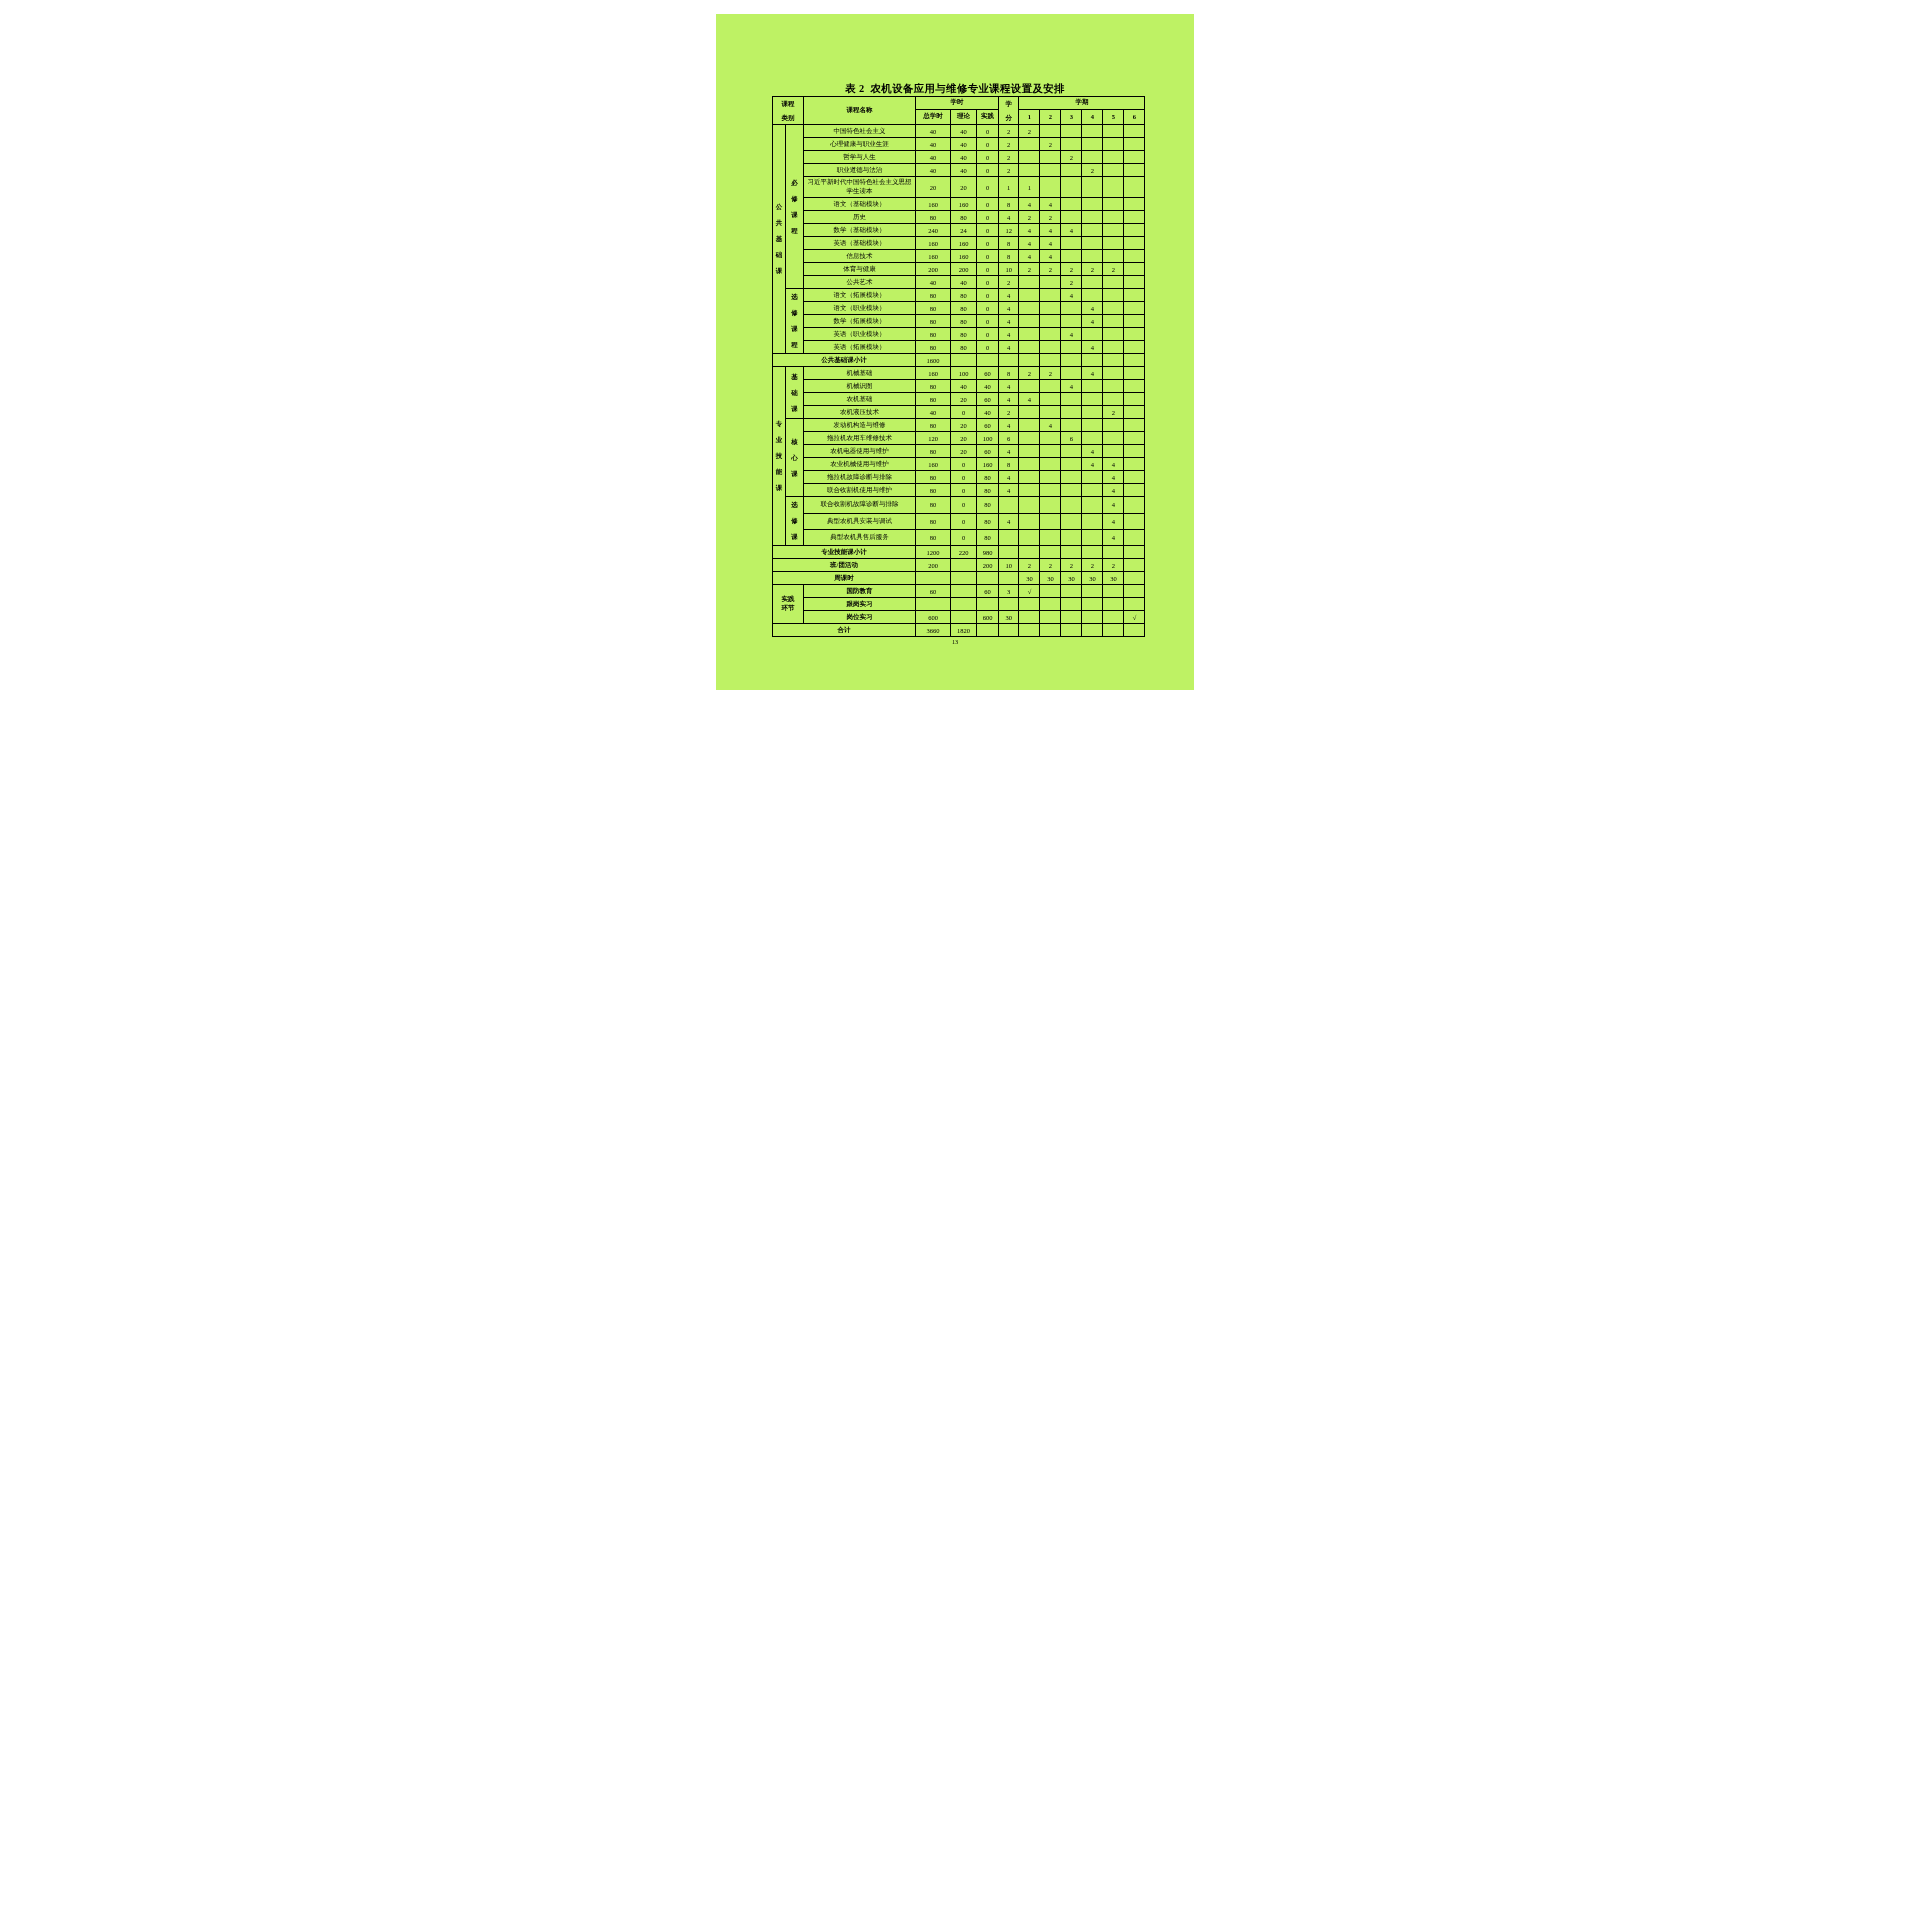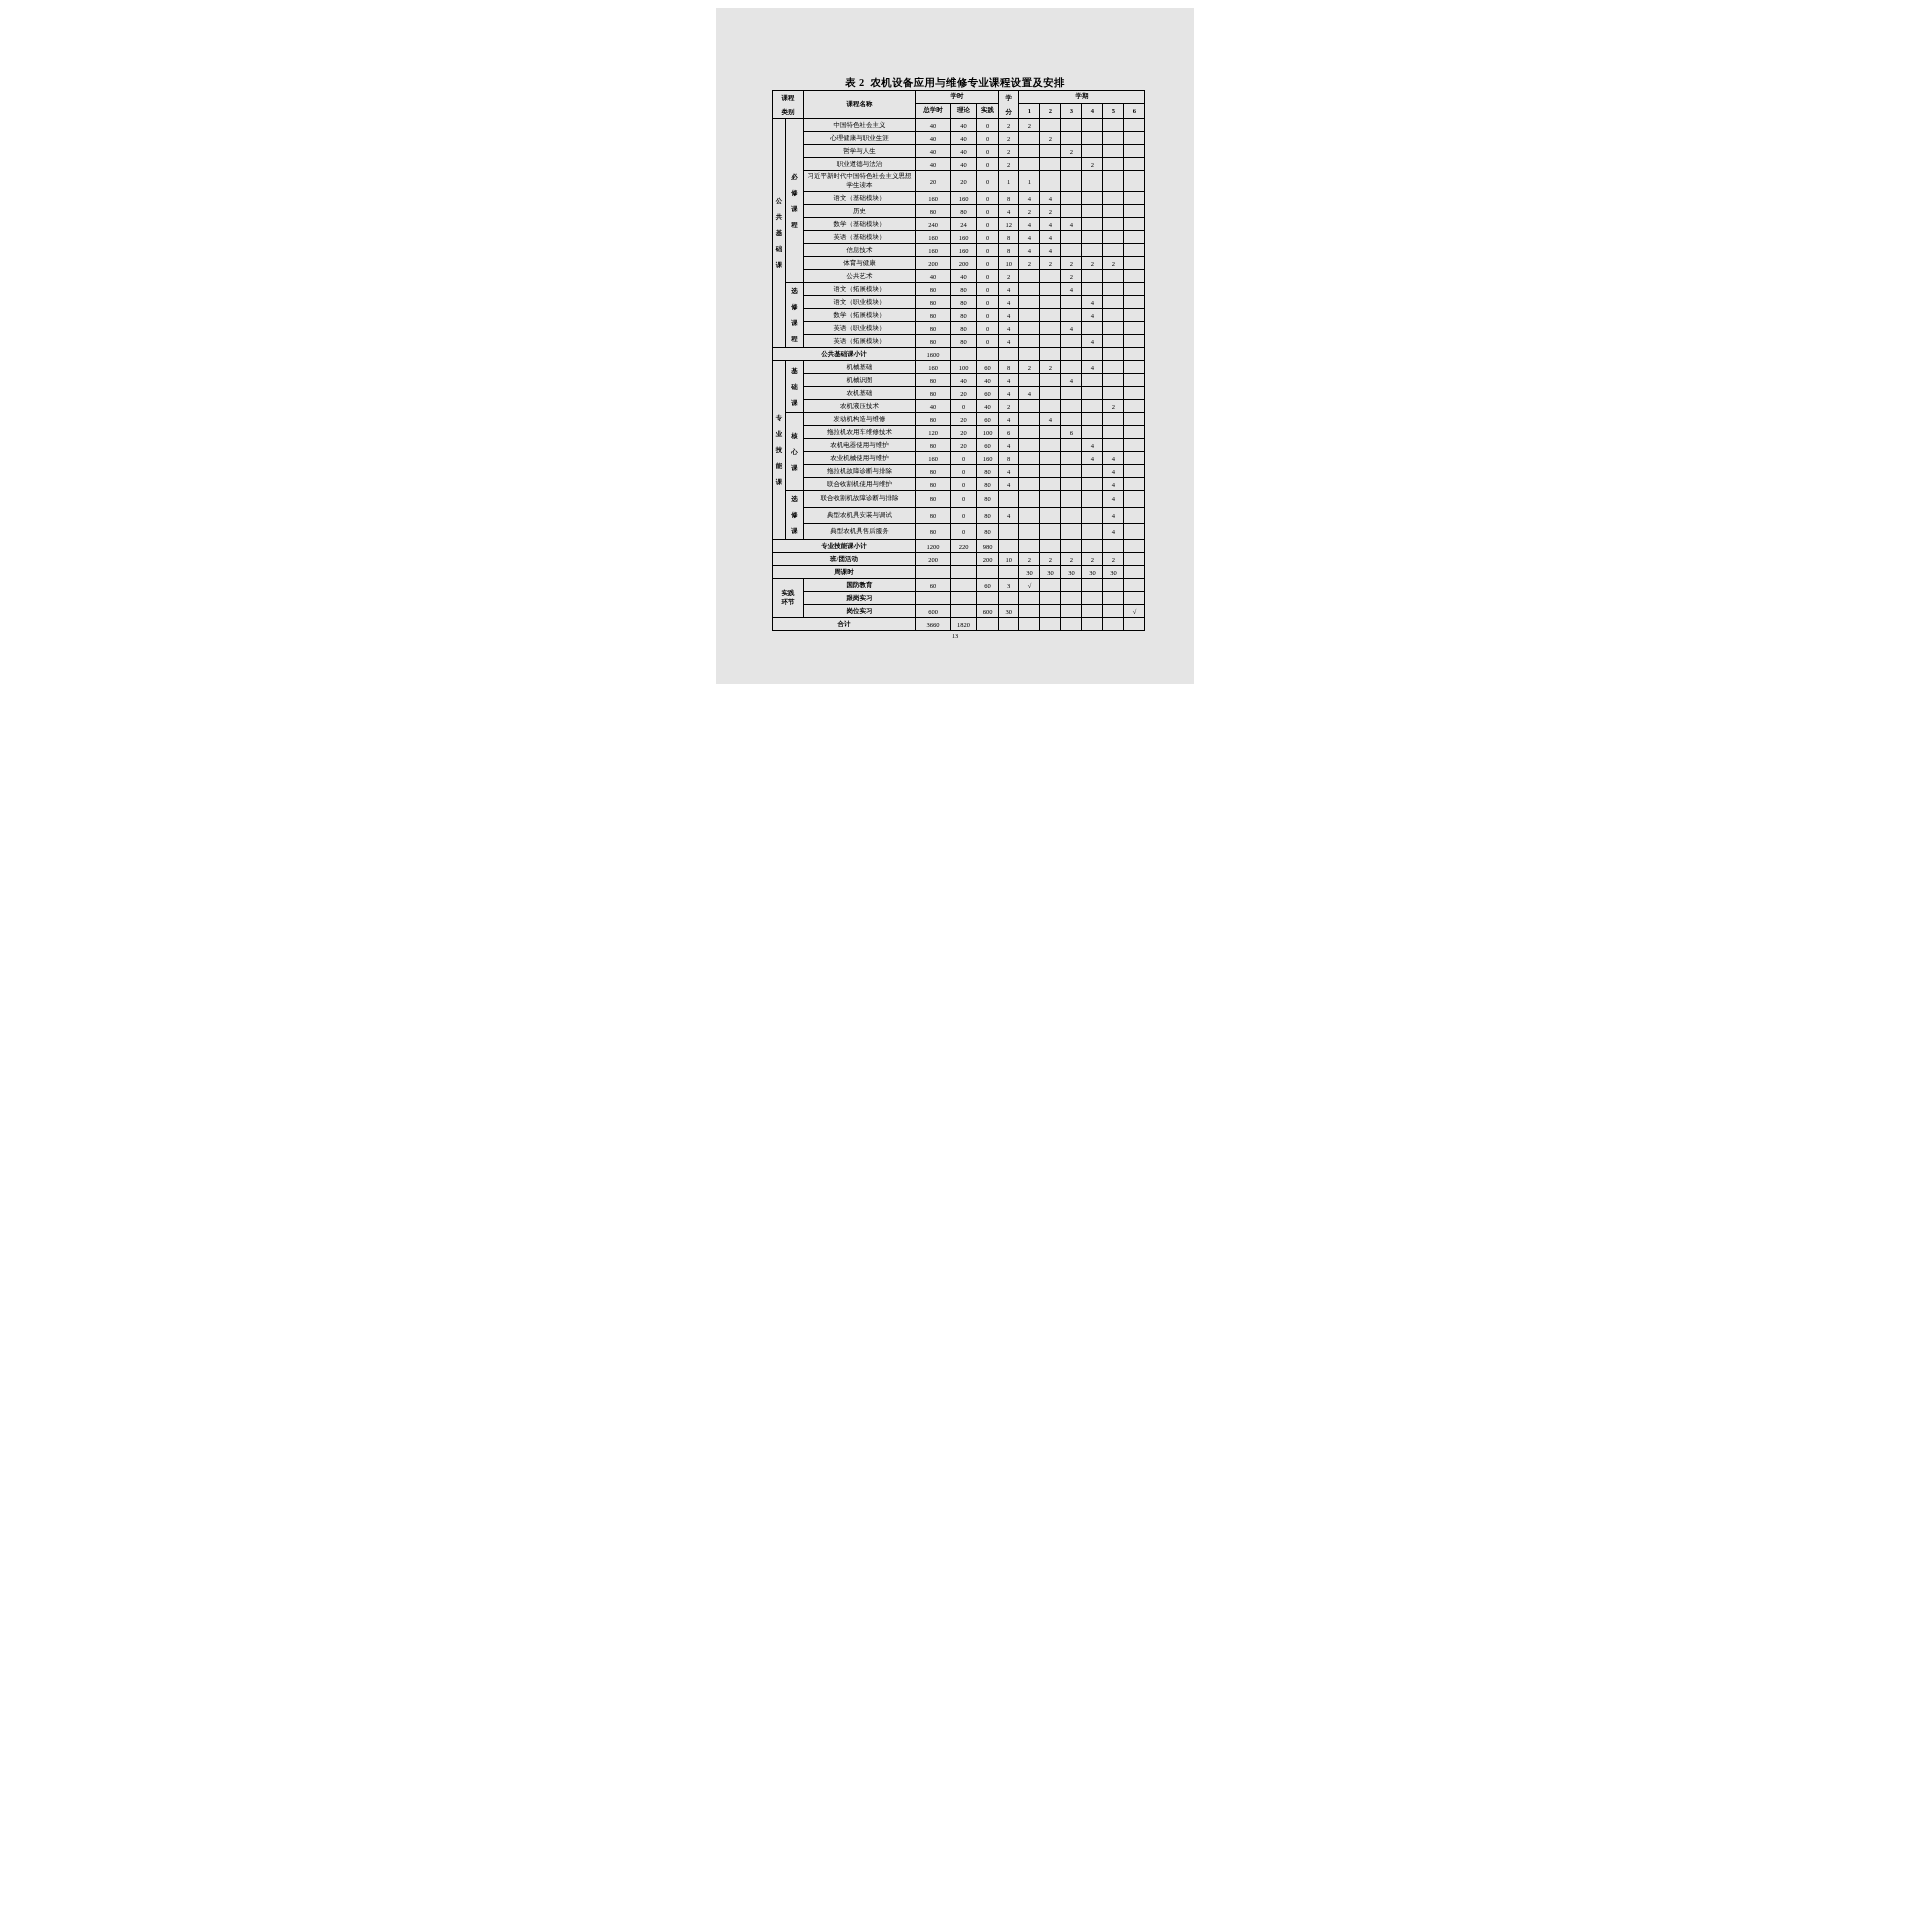--- a/index.html
+++ b/index.html
@@ -1,21 +1,21 @@
 <!DOCTYPE html>
 <html style="font-size:6.2px"><head>
 <meta charset="utf-8">
 <style>
   html,body{margin:0;padding:0;background:#ffffff;}
   .page{
     position:relative;
     width:478px;
     height:676px;
-    margin:8px auto;
-    background:#e5e5e5;
+    margin:14px auto;
+    background:#bef264;
     color:#000;
     font-family:"Liberation Serif","DejaVu Serif",serif;
     overflow:hidden;
   }
   .title{
     position:absolute;
     top:68px; left:0; right:0;
     text-align:center;
     font-size:10.4px;
     font-weight:bold;

